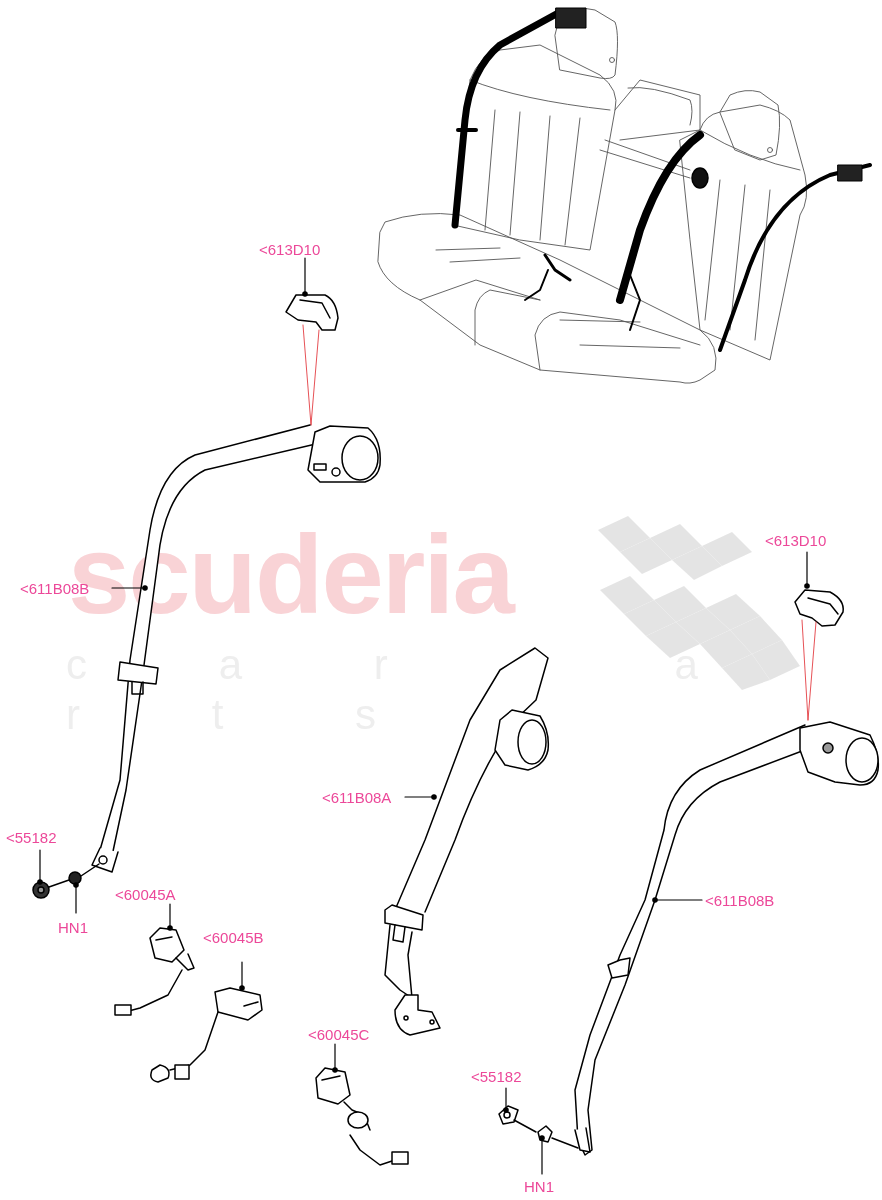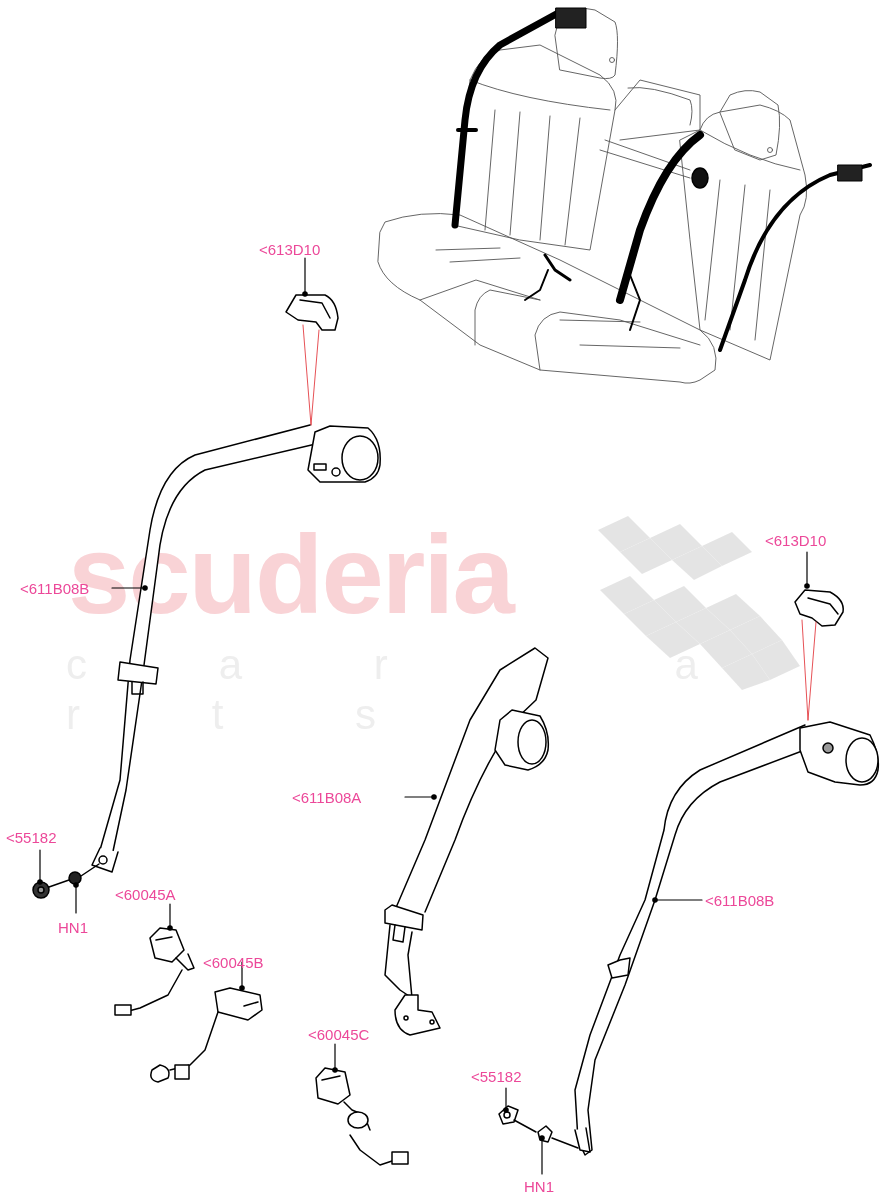--- a/index.html
+++ b/index.html
@@ -213,21 +213,21 @@
       <line x1="542" y1="1138" x2="542" y2="1174"></line>
         <circle cx="542" cy="1138" r="2.2" fill="#000"></circle>
     </g>
   </svg>
 
   <div class="label" style="left:259px;top:241px;">&lt;613D10</div>
   <div class="label" style="left:20px;top:580px;">&lt;611B08B</div>
   <div class="label" style="left:6px;top:829px;">&lt;55182</div>
   <div class="label" style="left:58px;top:919px;">HN1</div>
   <div class="label" style="left:115px;top:886px;">&lt;60045A</div>
-  <div class="label" style="left:203px;top:954px;">&lt;60045B</div>
-  <div class="label" style="left:292px;top:789px;">&lt;611B08A</div>
+  <div class="label" style="left:203px;top:929px;">&lt;60045B</div>
+  <div class="label" style="left:322px;top:789px;">&lt;611B08A</div>
   <div class="label" style="left:308px;top:1026px;">&lt;60045C</div>
   <div class="label" style="left:765px;top:532px;">&lt;613D10</div>
   <div class="label" style="left:705px;top:892px;">&lt;611B08B</div>
   <div class="label" style="left:471px;top:1068px;">&lt;55182</div>
   <div class="label" style="left:524px;top:1178px;">HN1</div>
 
 </div>
 
 </body></html>

